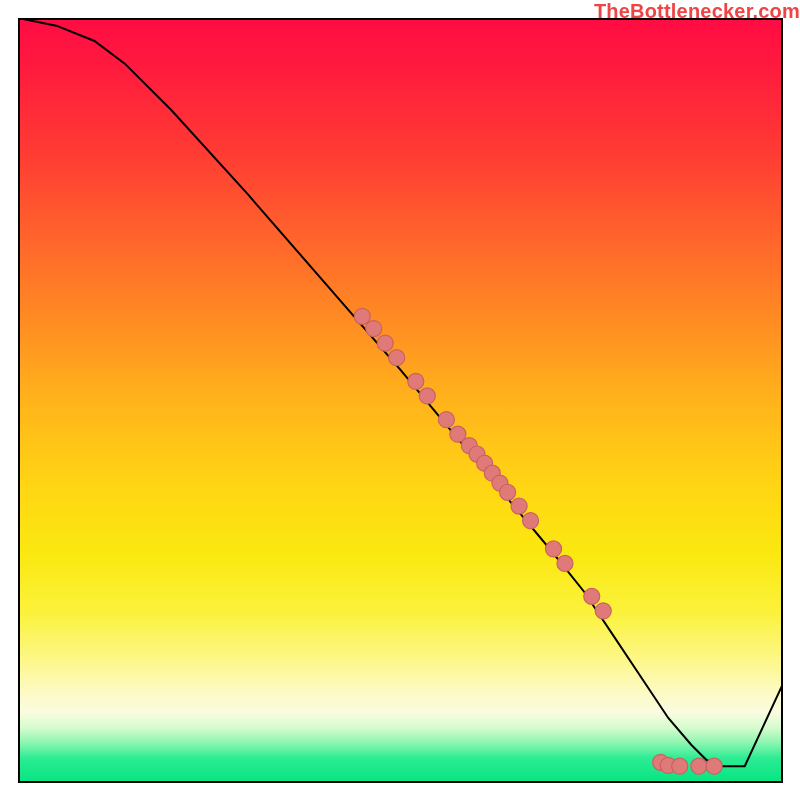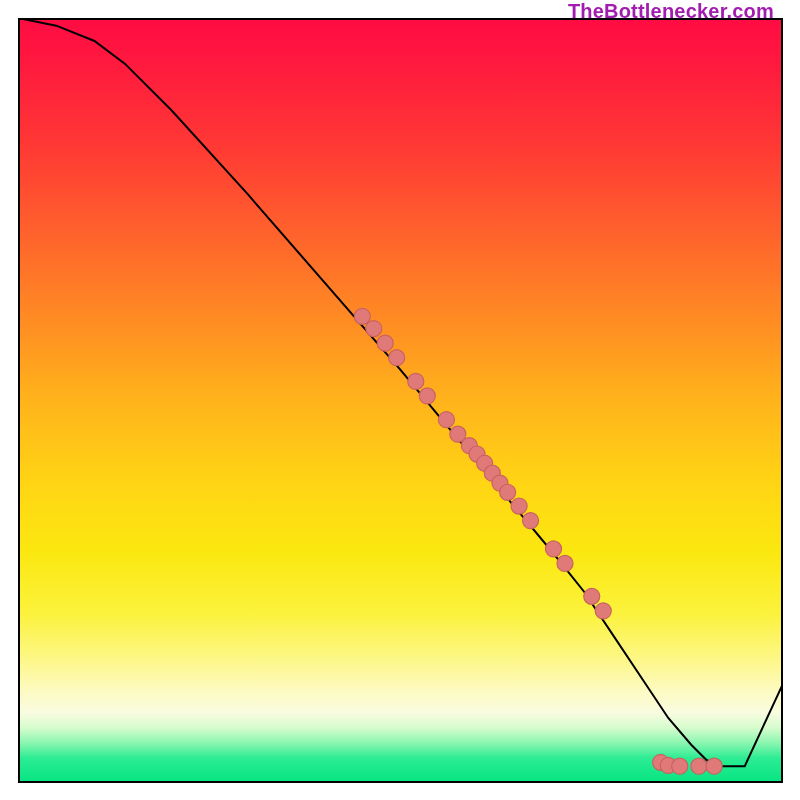--- a/index.html
+++ b/index.html
@@ -50,24 +50,24 @@
   .overlay-svg {
     position: absolute;
     left: 18px;
     top: 18px;
     width: 765px;
     height: 765px;
   }
   .attribution {
     position: absolute;
     top: 0px;
-    right: 26px;
+    right: 0;
     font-size: 20px;
     font-weight: 600;
-    color: #a21caf;
+    color: #ef4444;
     letter-spacing: 0.2px;
   }
 </style>
 </head>
 <body>
 
 <div class="frame">
 
   <div class="attribution">TheBottlenecker.com</div>
 

